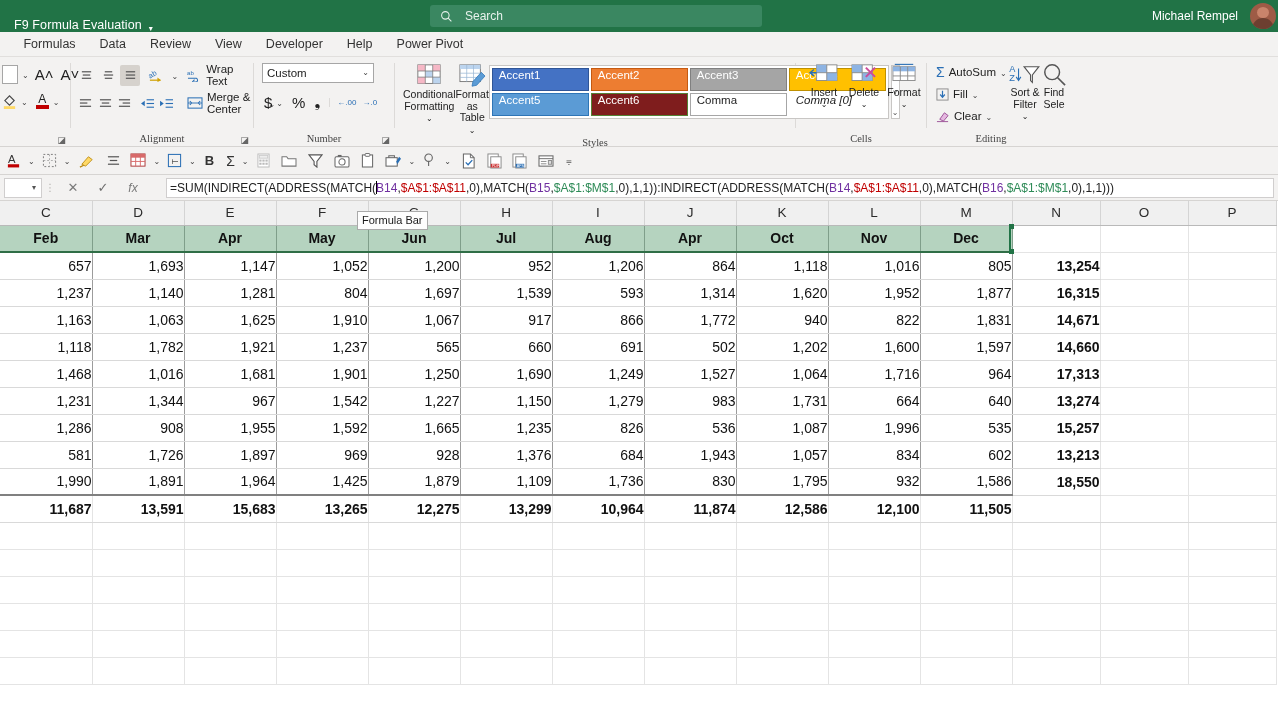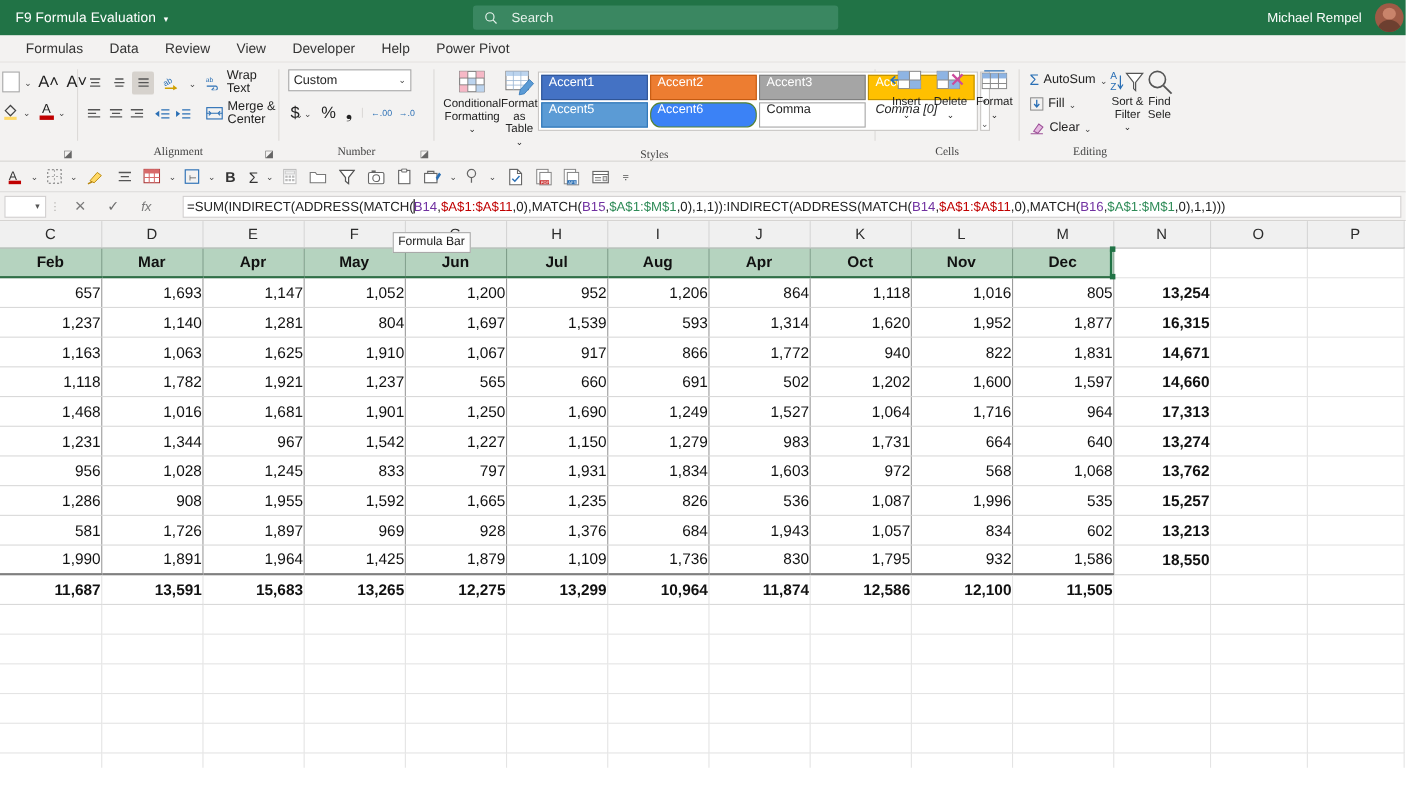--- a/index.html
+++ b/index.html
@@ -7,21 +7,21 @@
   body {
     font-family: "Liberation Sans", sans-serif;
     font-size: 12px;
     background: #ffffff;
     color: #222;
     -webkit-font-smoothing: antialiased;
   }
 
   
   .titlebar {
-    height:32px; background:#217346; display:flex; align-items:center;
+    height:32px; background:#217346; display:flex; align-items:flex-end;
     position:relative;
   }
   .doc-title {
     color:#ffffff; font-size:12.5px; margin-left:14px; letter-spacing:.1px;
   }
   .doc-caret { color:#ffffff; font-size:8px; margin-left:7px; position:relative; top:1px;}
   .searchbox {
     position:absolute; left:430px; top:5px; width:332px; height:22px;
     background:#3a8761; border-radius:3px; display:flex; align-items:center;
     padding-left:10px; color:#e7f2ec; font-size:12px;
@@ -445,21 +445,21 @@
           </div>
         <div class="style-cell" style="background: rgb(165, 165, 165); color: rgb(255, 255, 255); border-color: rgb(128, 128, 128);">
             <span>Accent3</span>
           </div>
         <div class="style-cell" style="background: rgb(255, 192, 0); color: rgb(255, 255, 255); border-color: rgb(191, 144, 0);">
             <span>Accent4</span>
           </div>
         <div class="style-cell" style="background: rgb(91, 155, 213); color: rgb(255, 255, 255); border-color: rgb(46, 117, 182);">
             <span>Accent5</span>
           </div>
-        <div class="style-cell" style="background: #3b82f6; color: rgb(255, 255, 255); border-color: rgb(84, 130, 53); border-radius: 10px;">
+        <div class="style-cell" style="background: #7f1d1d; color: rgb(255, 255, 255); border-color: rgb(84, 130, 53);">
             <span>Accent6</span>
           </div>
         <div class="style-cell" style="background: rgb(255, 255, 255); color: rgb(34, 34, 34); border-color: rgb(166, 166, 166);">
             <span>Comma</span>
           </div>
         <div class="style-cell" style="background: rgb(255, 255, 255); color: rgb(34, 34, 34); border-color: rgb(255, 255, 255); font-style: italic;">
             <span>Comma [0]</span>
           </div>
       </div>
       <div class="gal-scroll">
@@ -881,36 +881,20 @@
           <td>1,279</td>
           <td>983</td>
           <td>1,731</td>
           <td>664</td>
           <td>640</td>
           <td class="tot">13,274</td>
           <td class="blank"></td>
           <td class="blank"></td>
         </tr>
         <tr class="datarow">
-          <td>956</td>
-          <td>1,028</td>
-          <td>1,245</td>
-          <td>833</td>
-          <td>797</td>
-          <td>1,931</td>
-          <td>1,834</td>
-          <td>1,603</td>
-          <td>972</td>
-          <td>568</td>
-          <td>1,068</td>
-          <td class="tot">13,762</td>
-          <td class="blank"></td>
-          <td class="blank"></td>
-        </tr>
-        <tr class="datarow">
           <td>1,286</td>
           <td>908</td>
           <td>1,955</td>
           <td>1,592</td>
           <td>1,665</td>
           <td>1,235</td>
           <td>826</td>
           <td>536</td>
           <td>1,087</td>
           <td>1,996</td>

